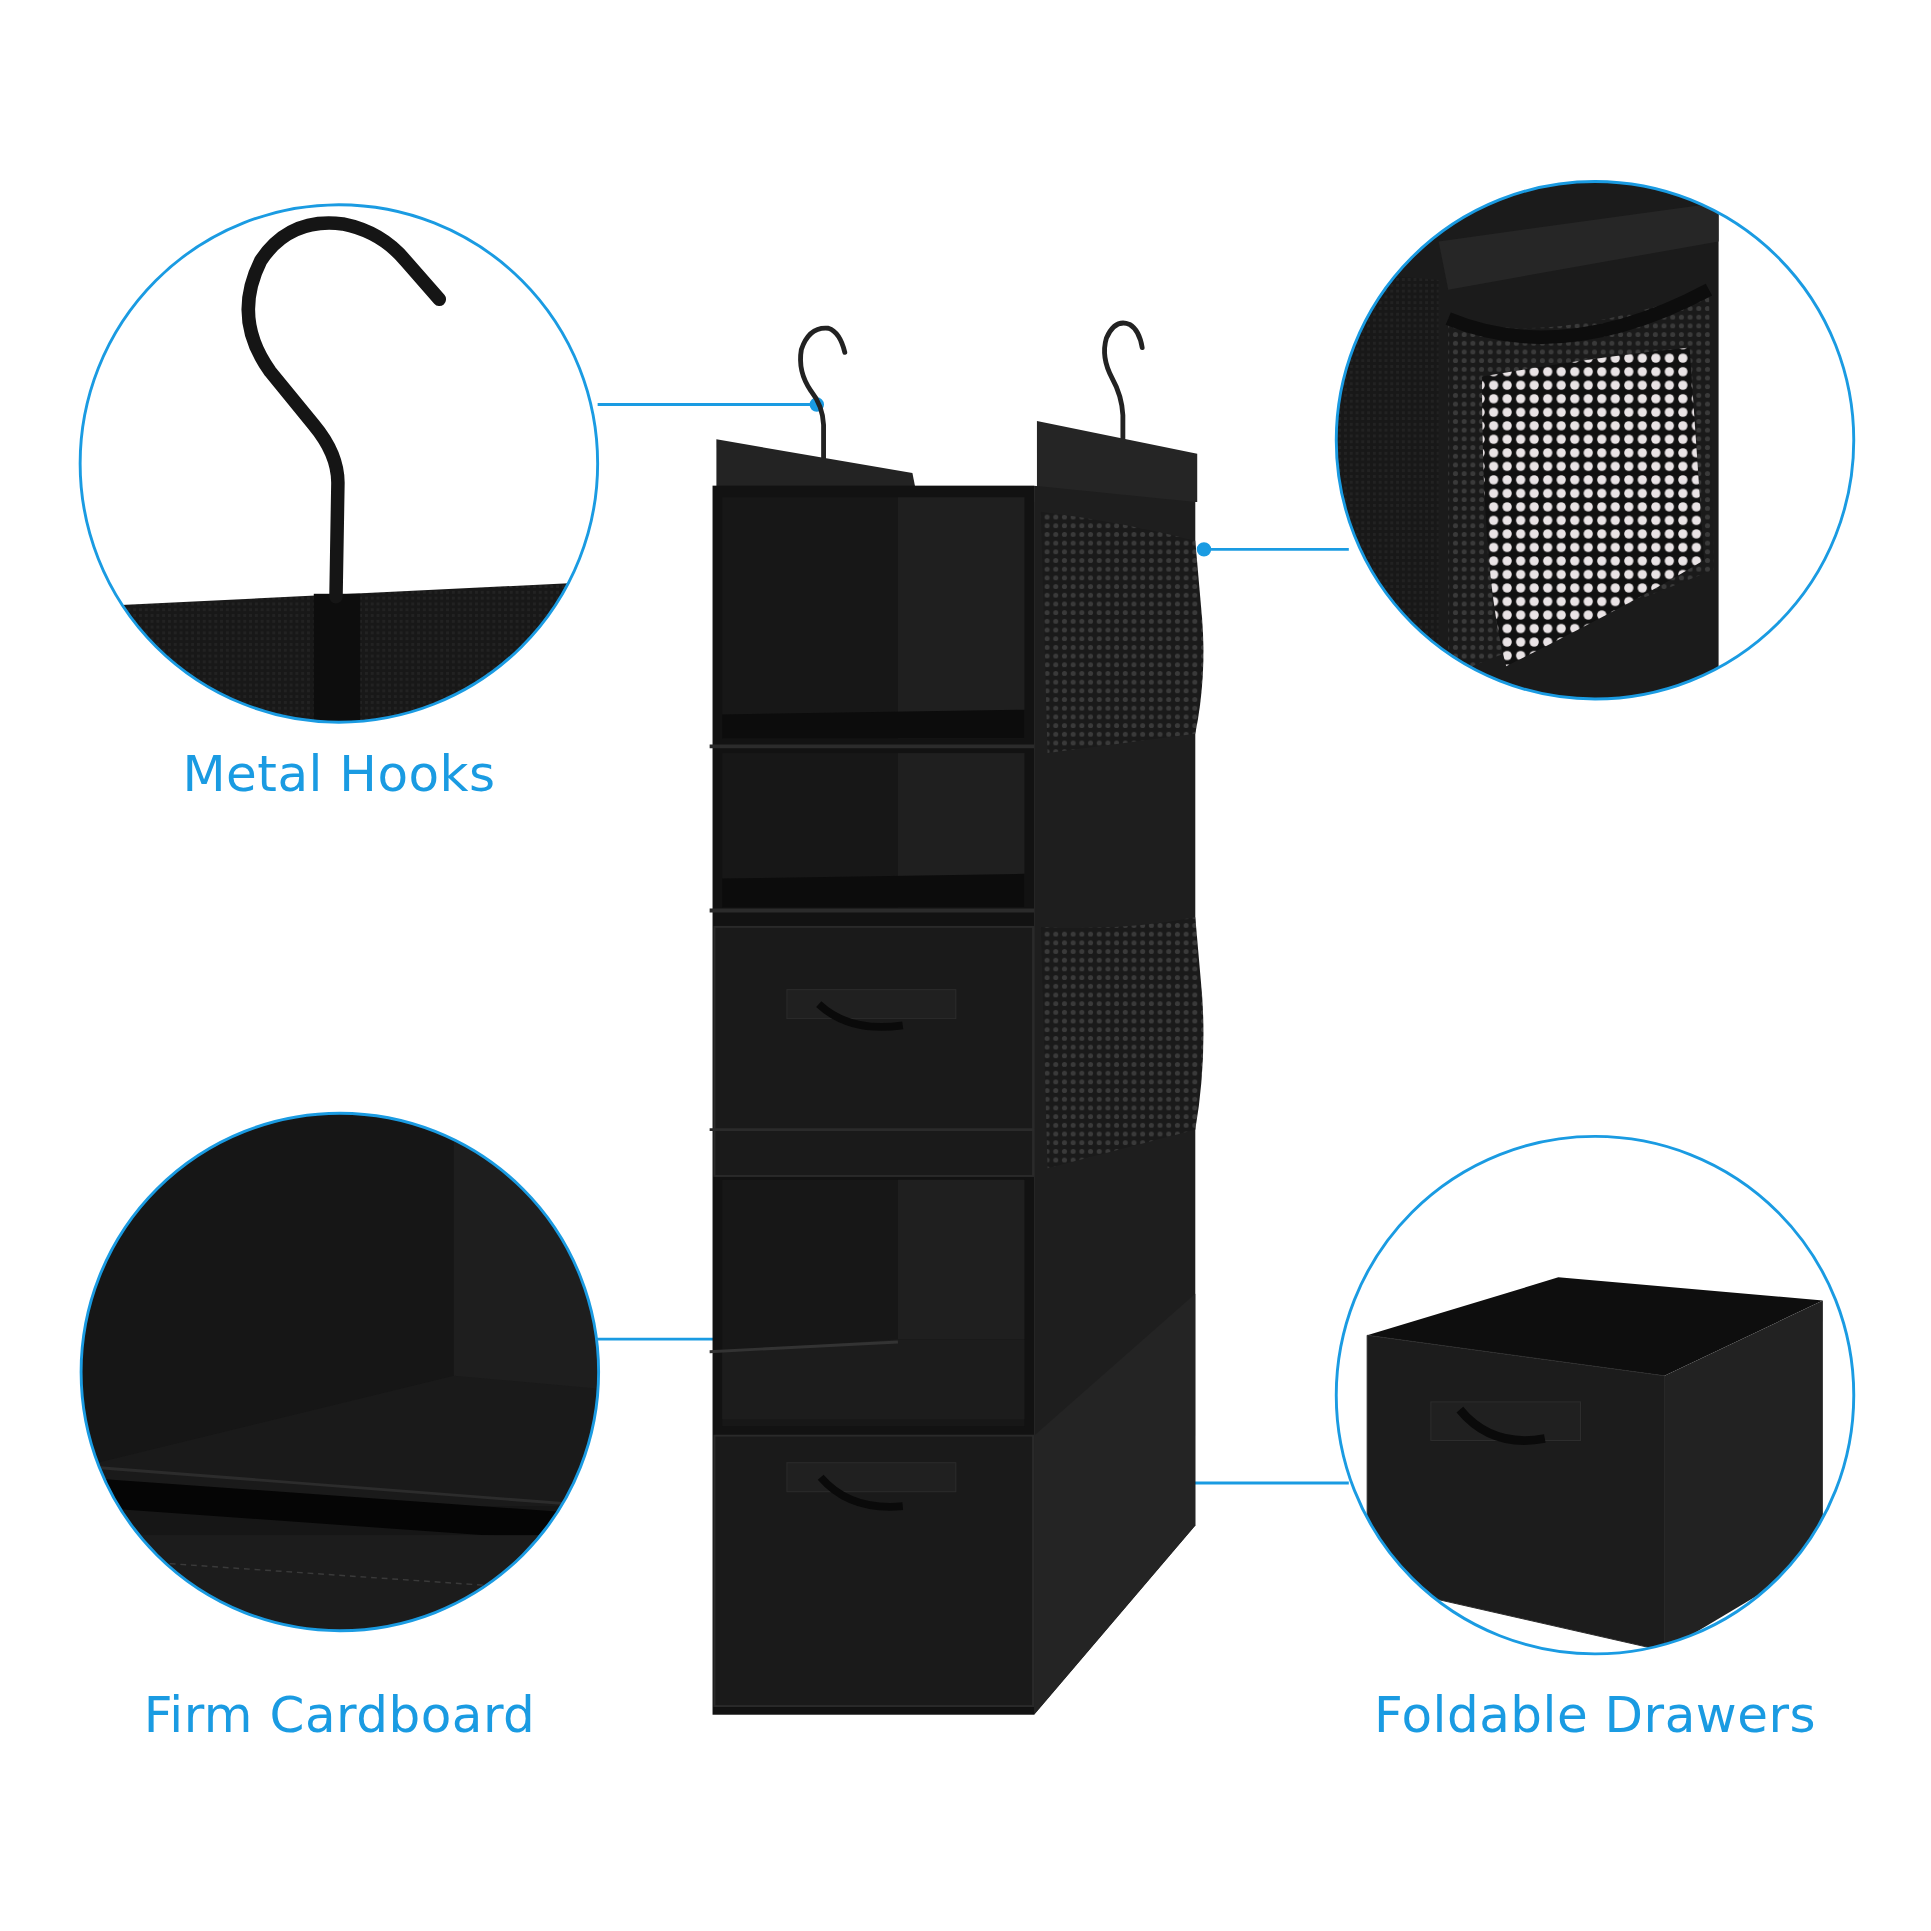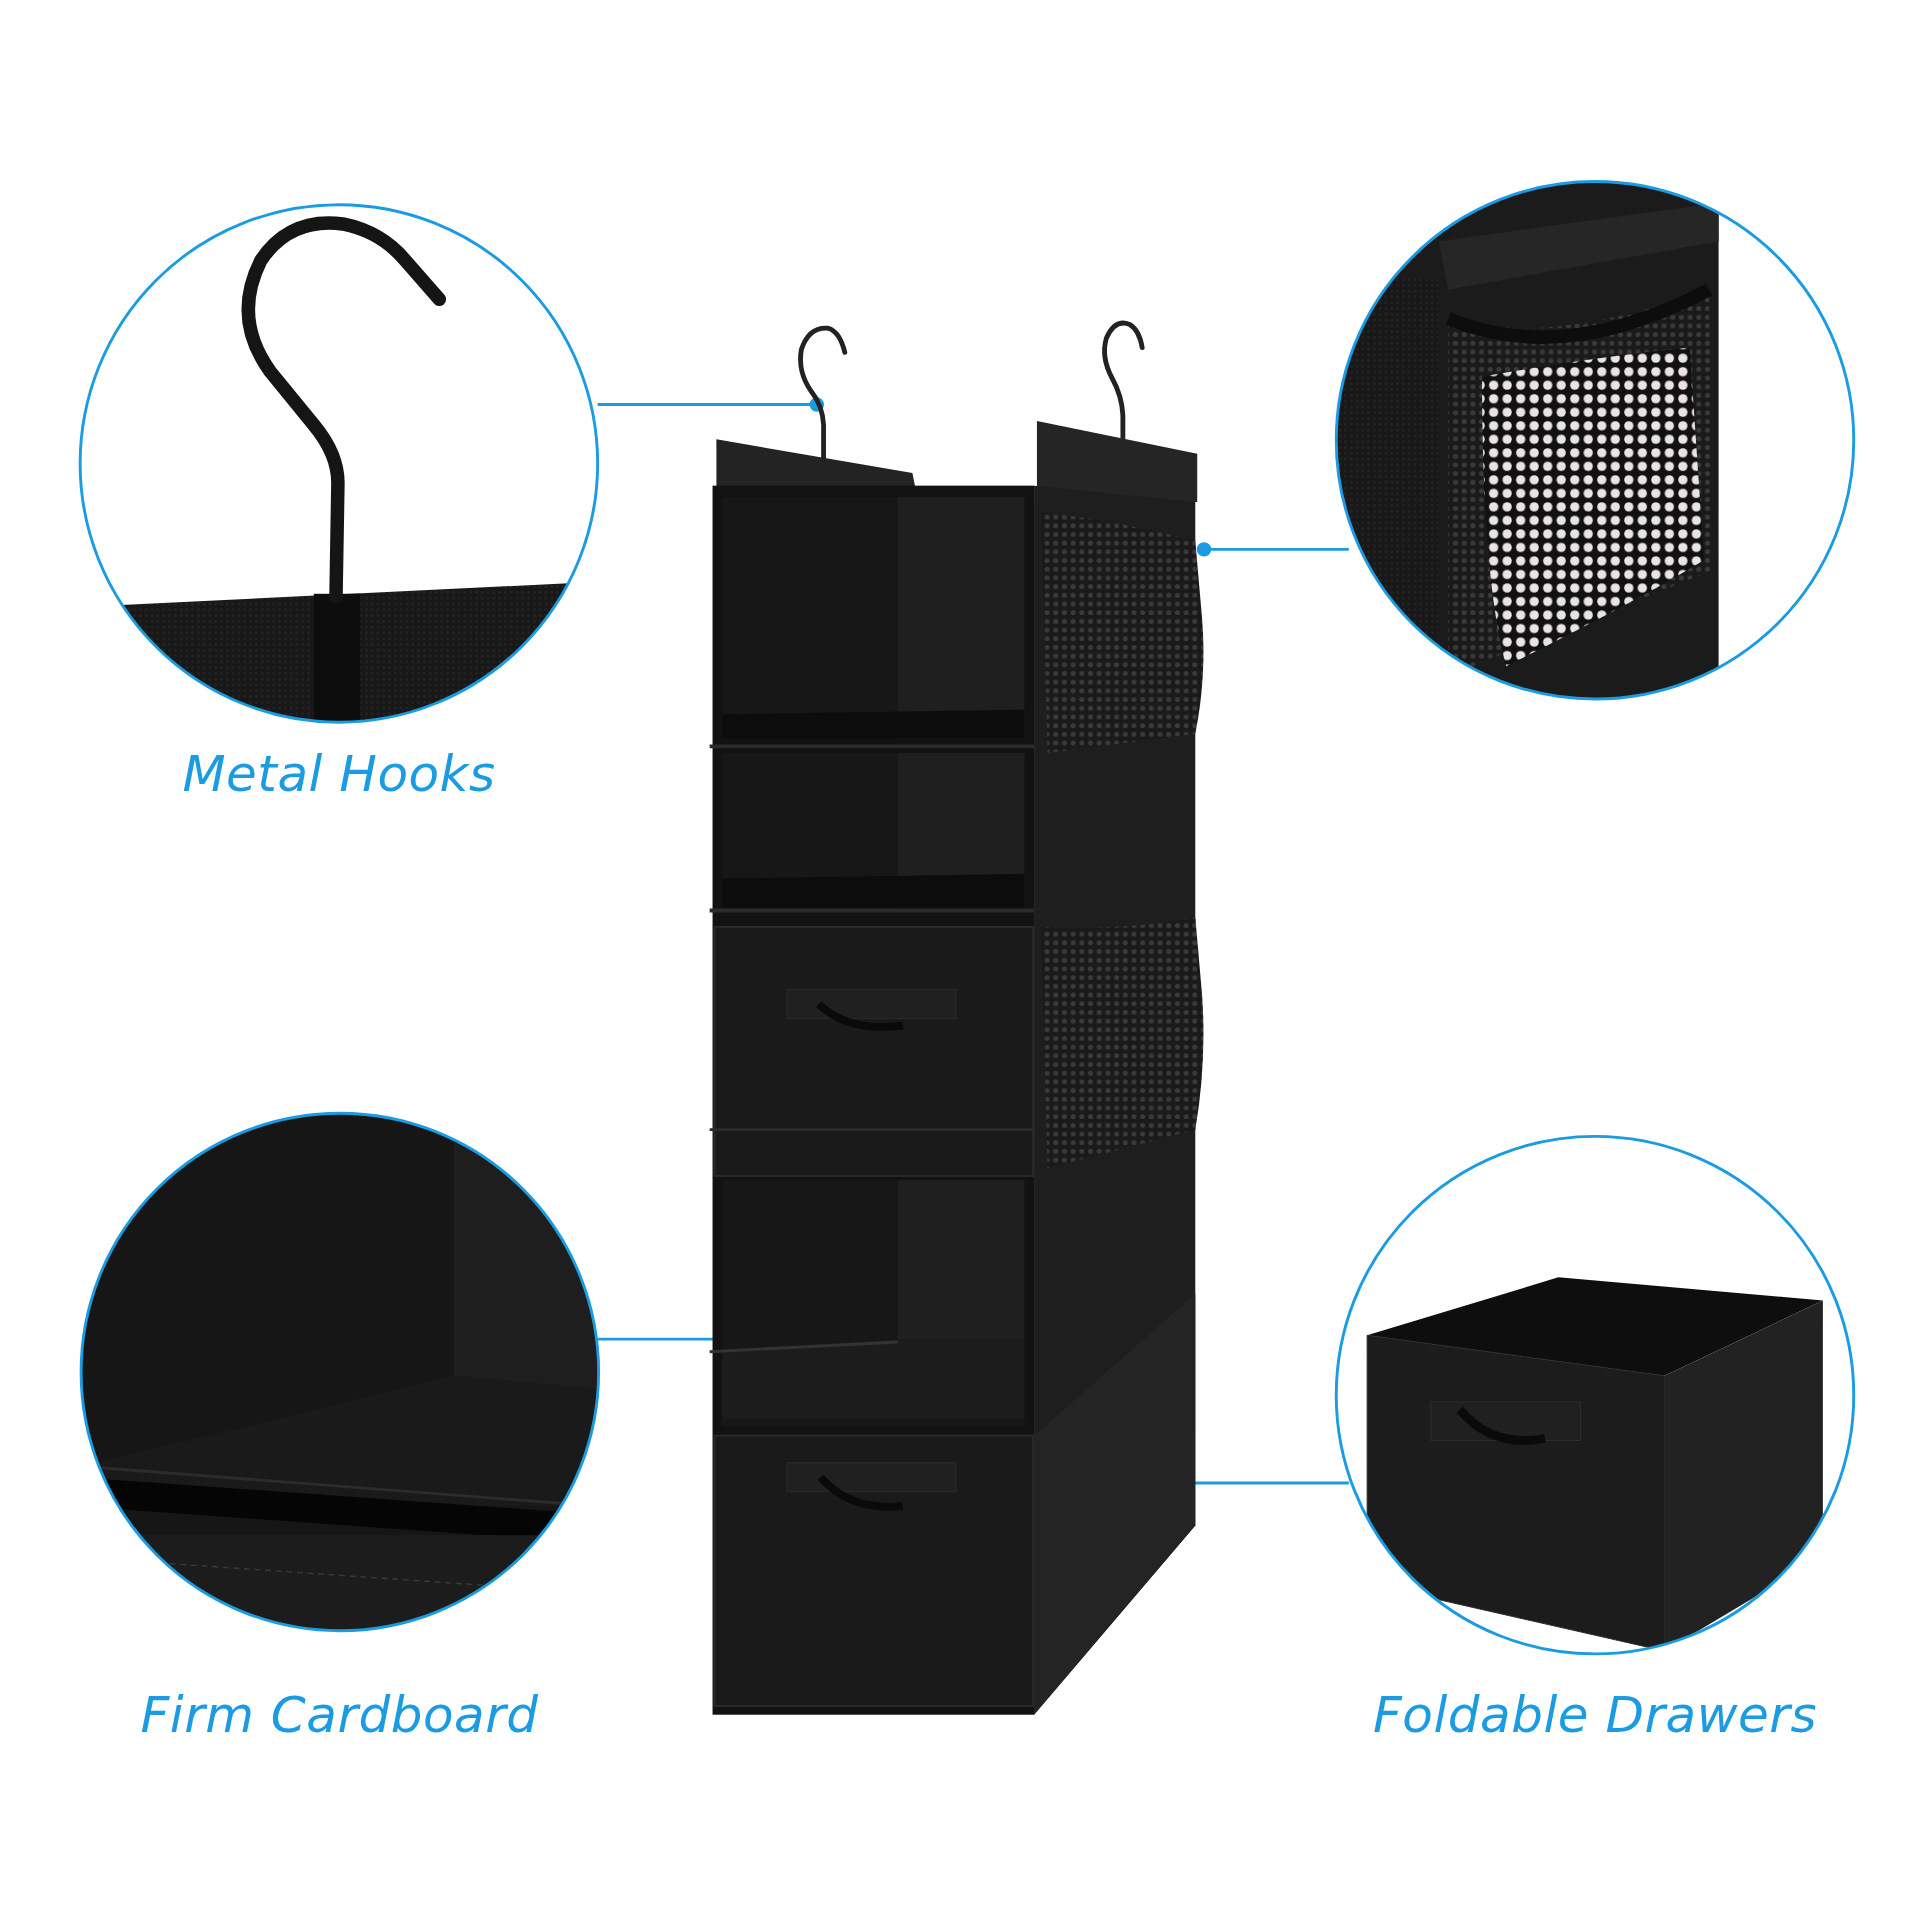--- a/index.html
+++ b/index.html
@@ -1,18 +1,18 @@
 <!DOCTYPE html>
 <html><head>
 <meta charset="utf-8">
 <style>
   html, body { margin: 0; padding: 0; background: #ffffff; }
   body { width: 1931px; height: 1931px; position: relative; overflow: hidden;
          font-family: "DejaVu Sans", "Liberation Sans", sans-serif; }
-  .stage { position: absolute; left: 0; top: 0; width: 1931px; height: 1931px; font-style: italic; }
+  .stage { position: absolute; left: 0; top: 0; width: 1931px; height: 1931px; }
   .label { position: absolute; color: #1a9be2; font-size: 50px; font-weight: 400;
            text-align: center; white-space: nowrap; letter-spacing: 0.5px; }
   svg { position: absolute; left: 0; top: 0; }
 </style>
 </head>
 <body>
 
 <div class="stage">
 
   <svg width="1931" height="1931" viewBox="0 0 2000 2000">

